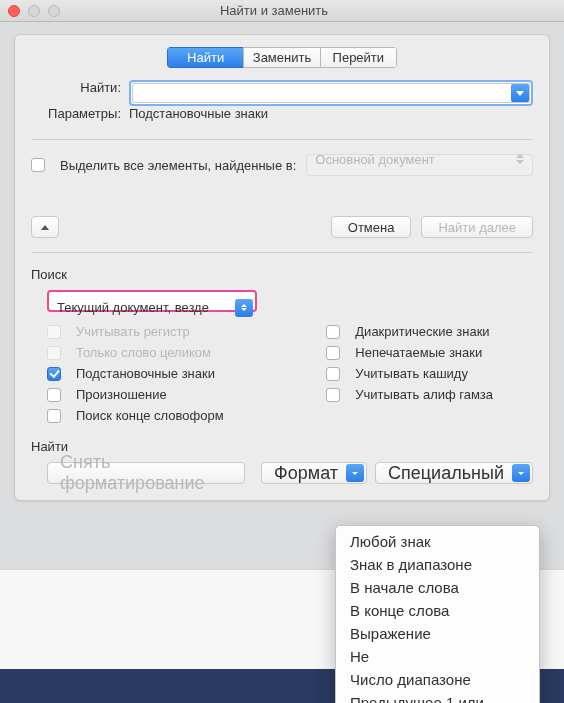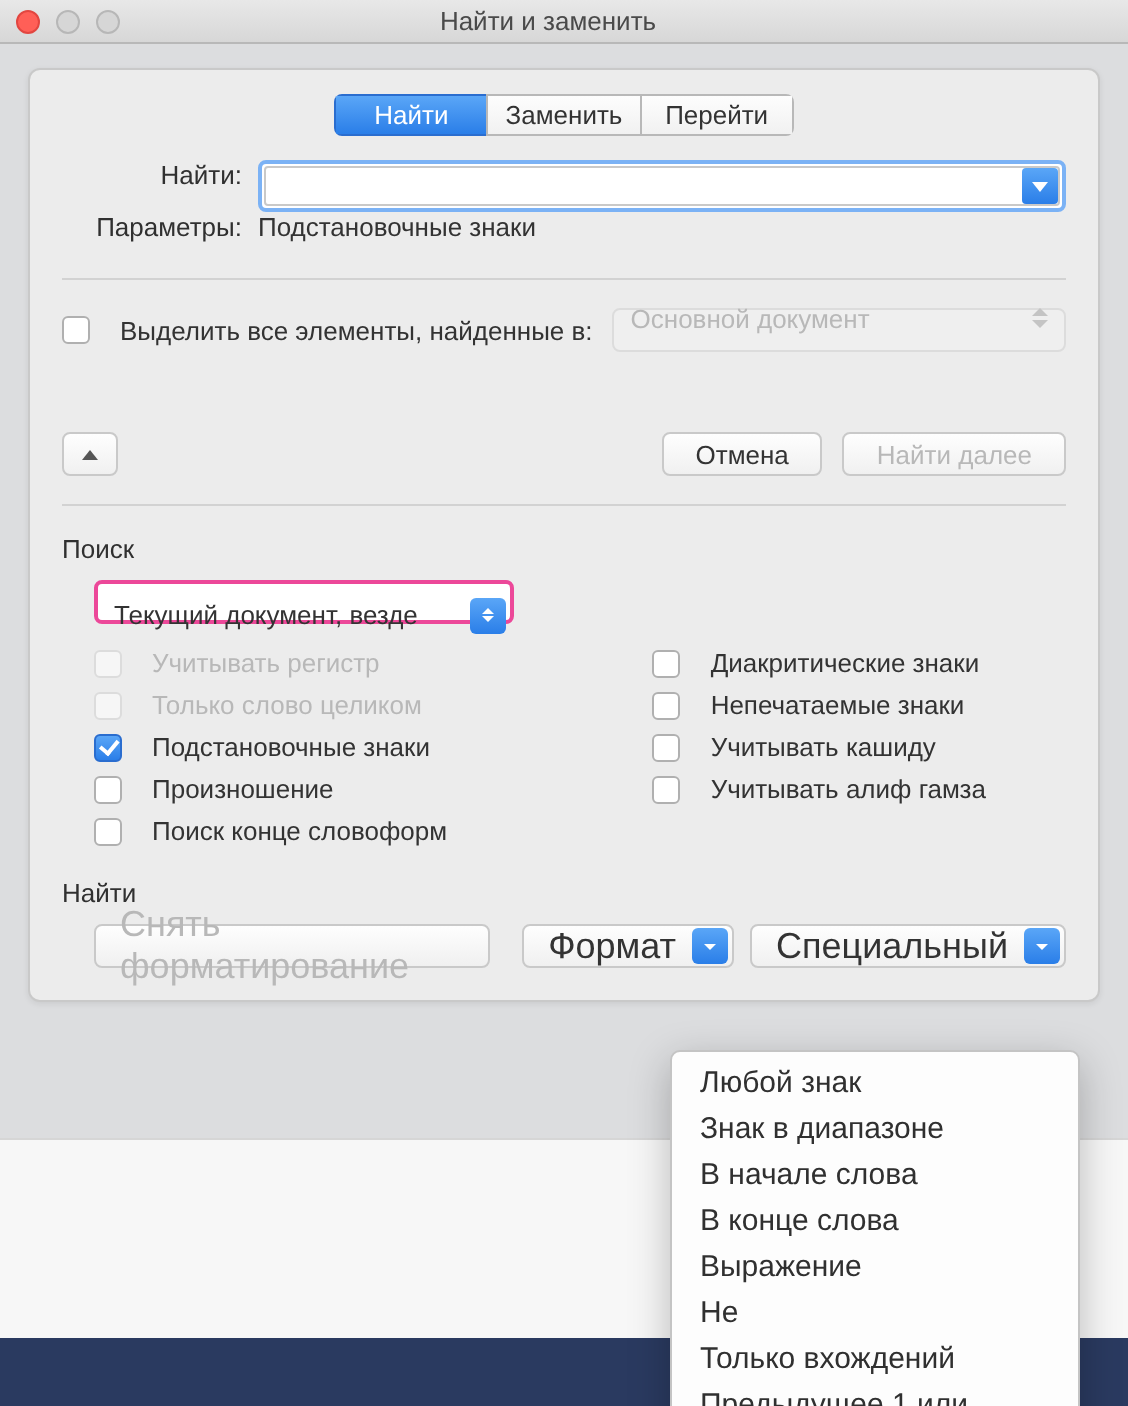--- a/index.html
+++ b/index.html
@@ -347,16 +347,16 @@
 
 </div>
 
 <div class="menu">
   <div class="menu-item">Любой знак</div>
   <div class="menu-item">Знак в диапазоне</div>
   <div class="menu-item">В начале слова</div>
   <div class="menu-item">В конце слова</div>
   <div class="menu-item">Выражение</div>
   <div class="menu-item">Не</div>
-  <div class="menu-item">Только вхождений</div>
+  <div class="menu-item">Число диапазоне</div>
   <div class="menu-item">Предыдущее 1 или несколько</div>
 
 </div>
 
 </body></html>

